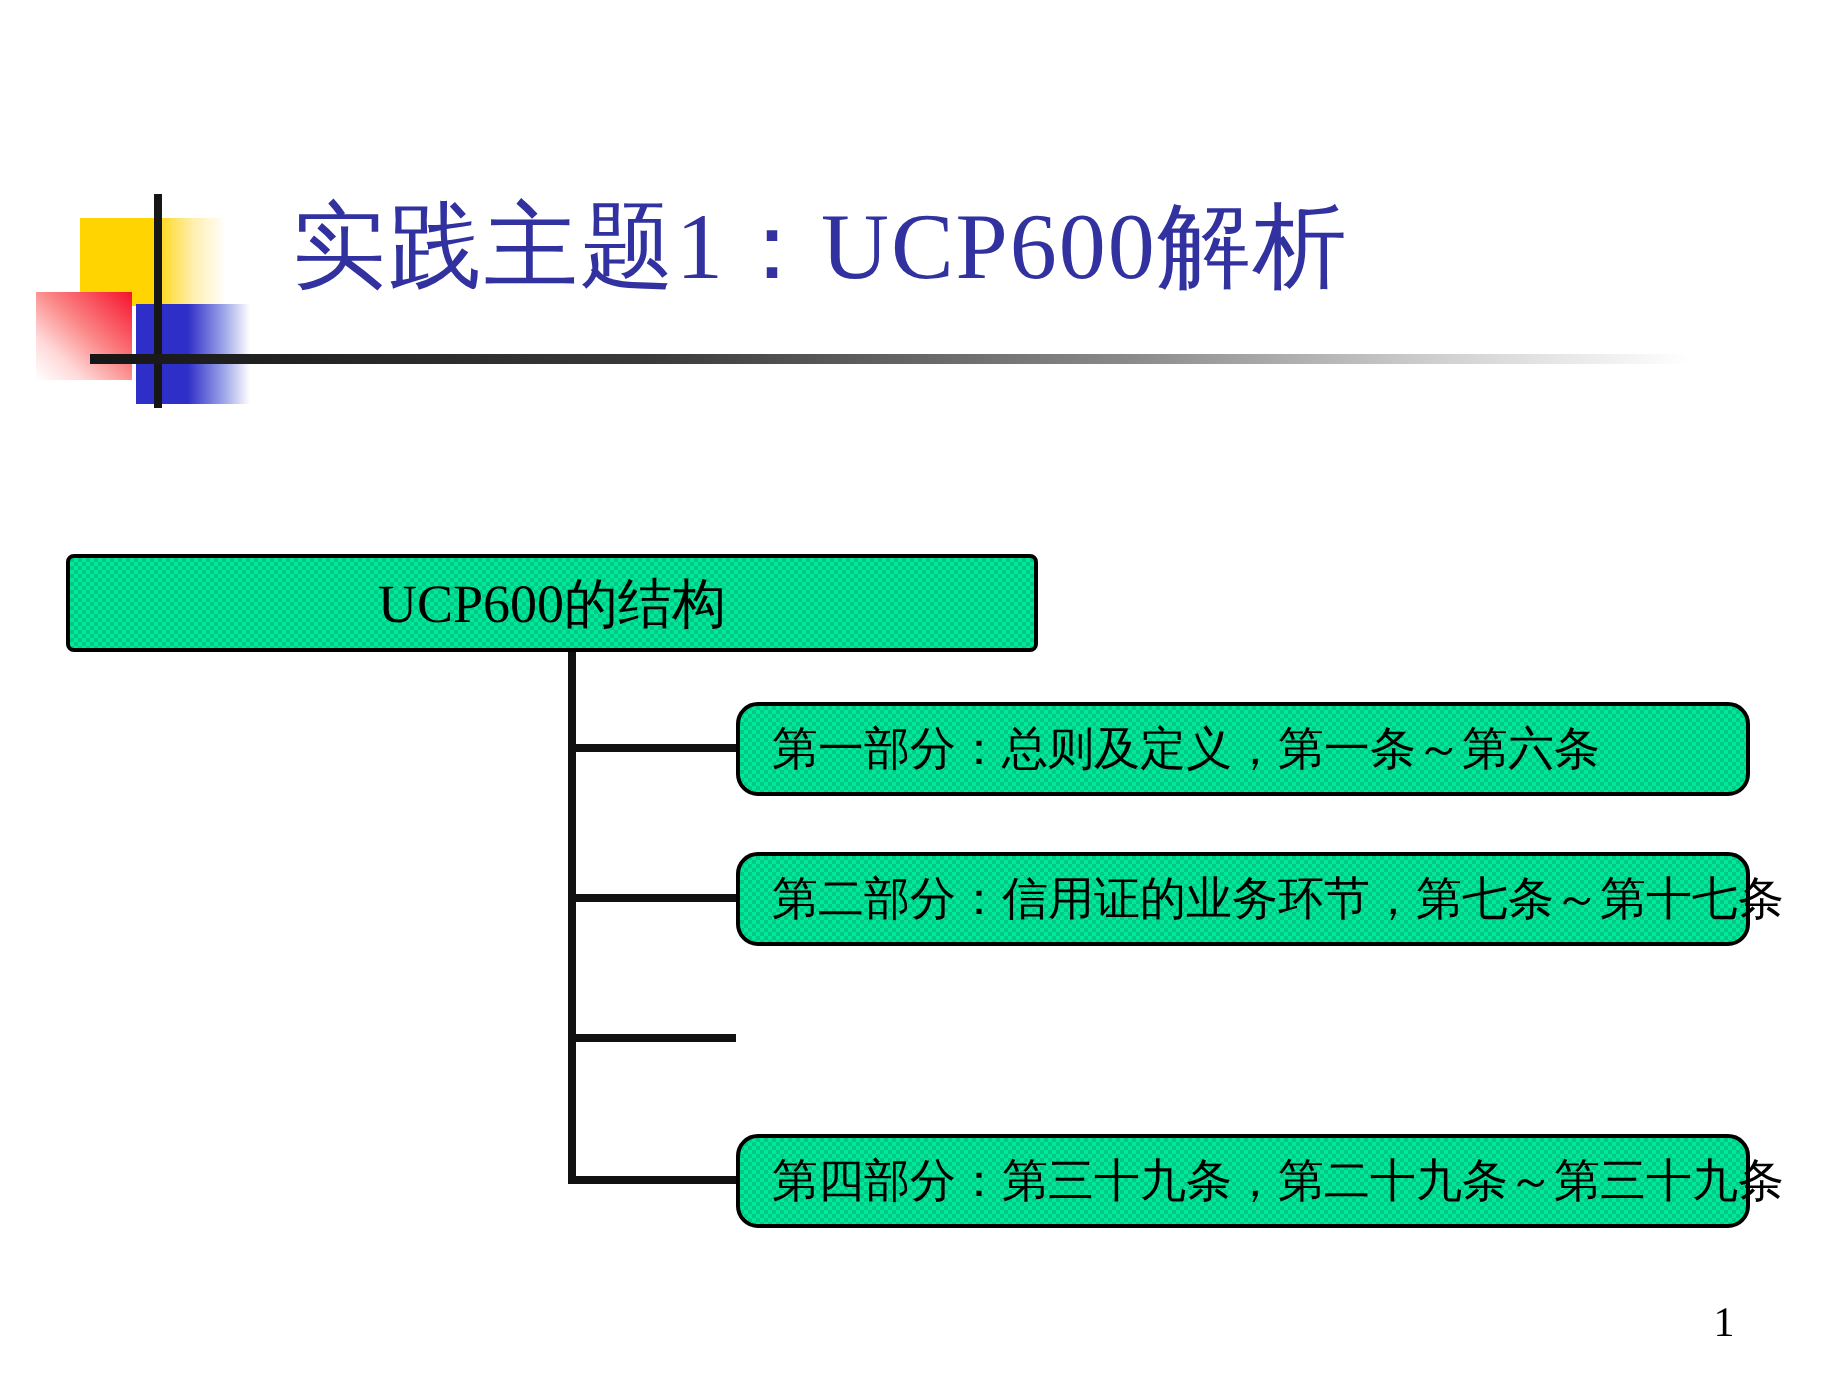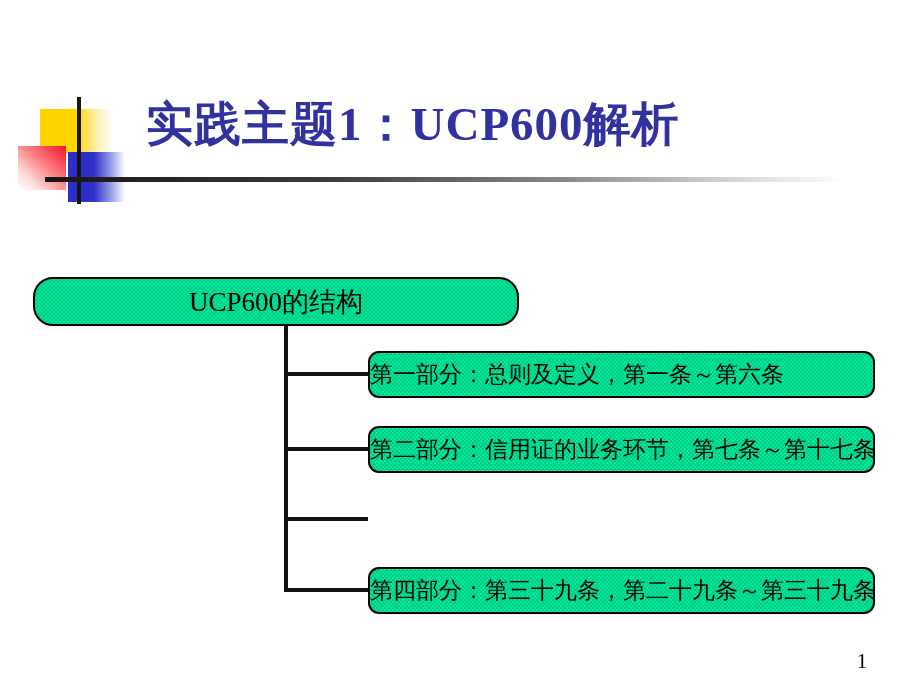--- a/index.html
+++ b/index.html
@@ -41,47 +41,47 @@
     left: 45px; top: 177px; width: 800px; height: 5px;
     background: linear-gradient(to right, #161616 0%, #3a3a3a 35%, #8a8a8a 65%, #d2d2d2 85%, rgba(255,255,255,0) 100%);
   }
 
   .slide-title {
     position: absolute;
     left: 146px; top: 96px;
     margin: 0;
     font-size: 47px;
     line-height: 56px;
-    font-weight: bold;
+    font-weight: normal;
     letter-spacing: 1px;
     color: #31319F;
     white-space: nowrap;
   }
 
   
   .greenbox {
     position: absolute;
     background-color: #00D98F;
     background-image: repeating-conic-gradient(#00E89A 0% 25%, #00CA85 0% 50%);
     background-size: 4px 4px;
     border: 2px solid #000000;
     color: #000000;
     display: flex;
     align-items: center;
   }
   .root-node {
     left: 33px; top: 277px; width: 486px; height: 49px;
-    border-radius: 20px;
+    border-radius: 4px;
     justify-content: center;
     font-size: 27px;
   }
   .branch-node {
     left: 368px; width: 507px; height: 47px;
     border-radius: 11px;
-    padding-left: 0;
+    padding-left: 16px;
     font-size: 23px;
     white-space: nowrap;
   }
   .branch-1 { top: 351px; }
   .branch-2 { top: 426px; }
   .branch-3 { top: 496px; }
   .branch-4 { top: 567px; }
 
   .connector { position: absolute; background: #111111; }
   .trunk { left: 284px; top: 324px; width: 4px; height: 268px; }

